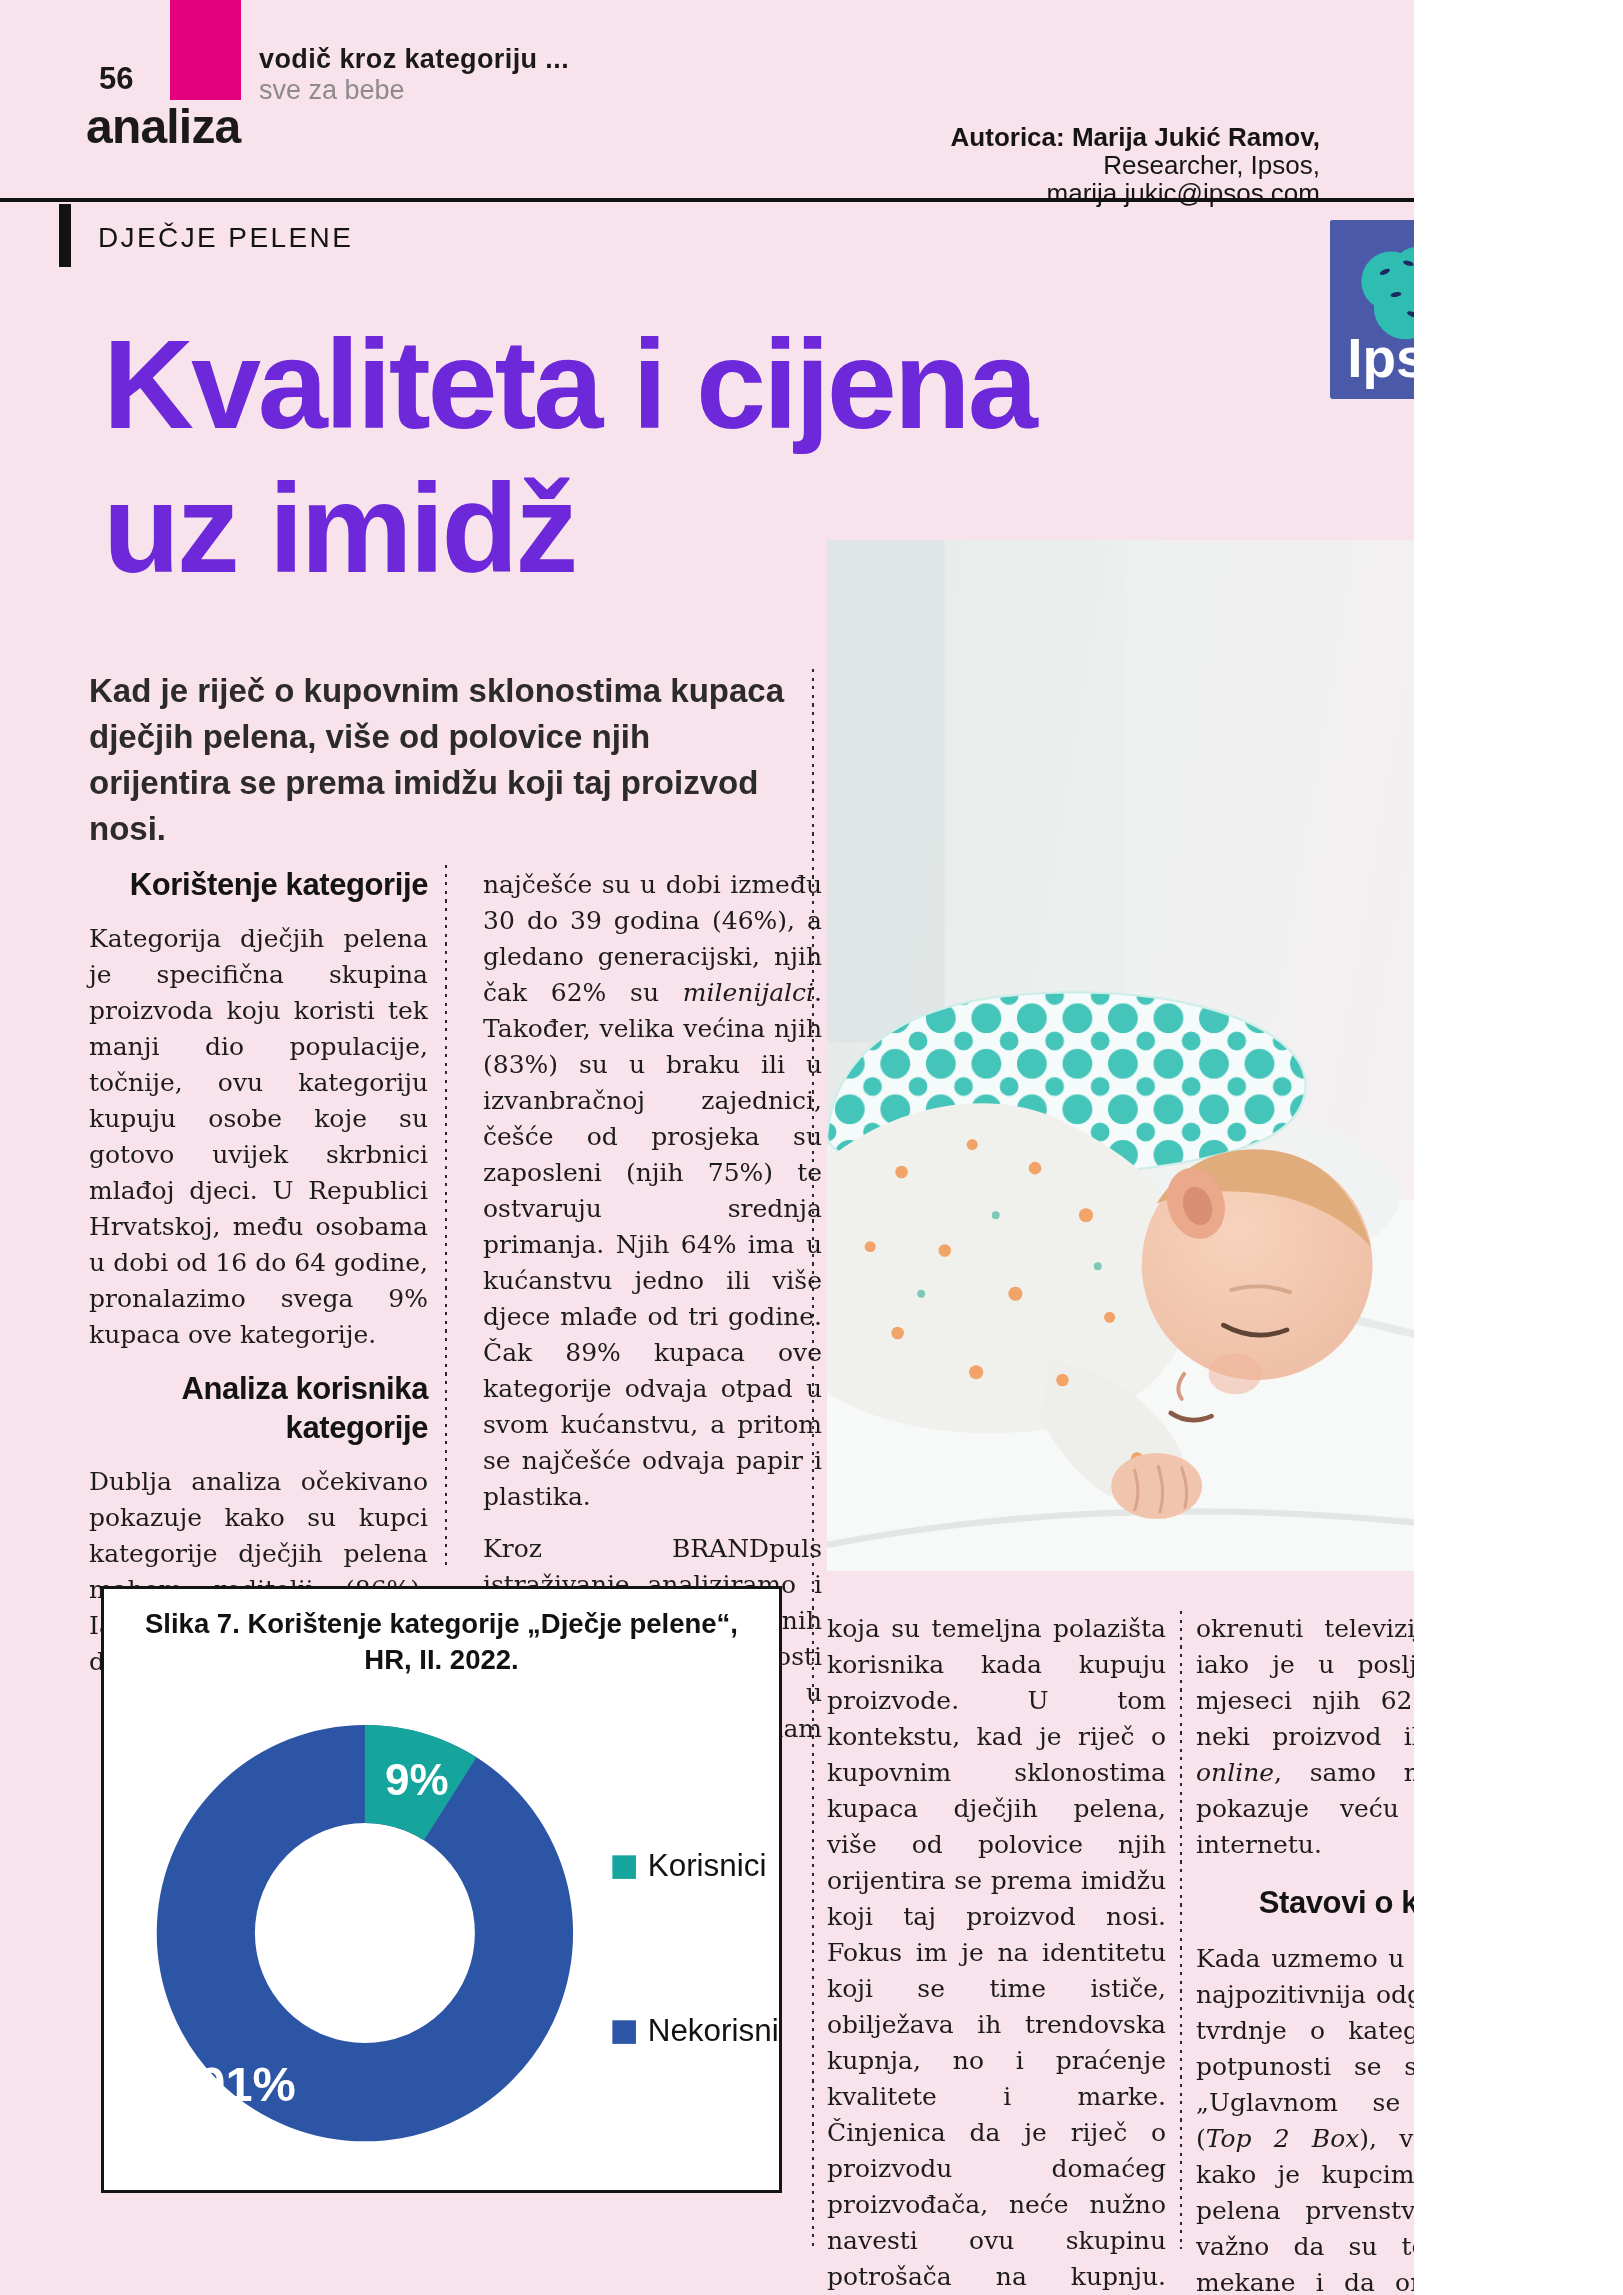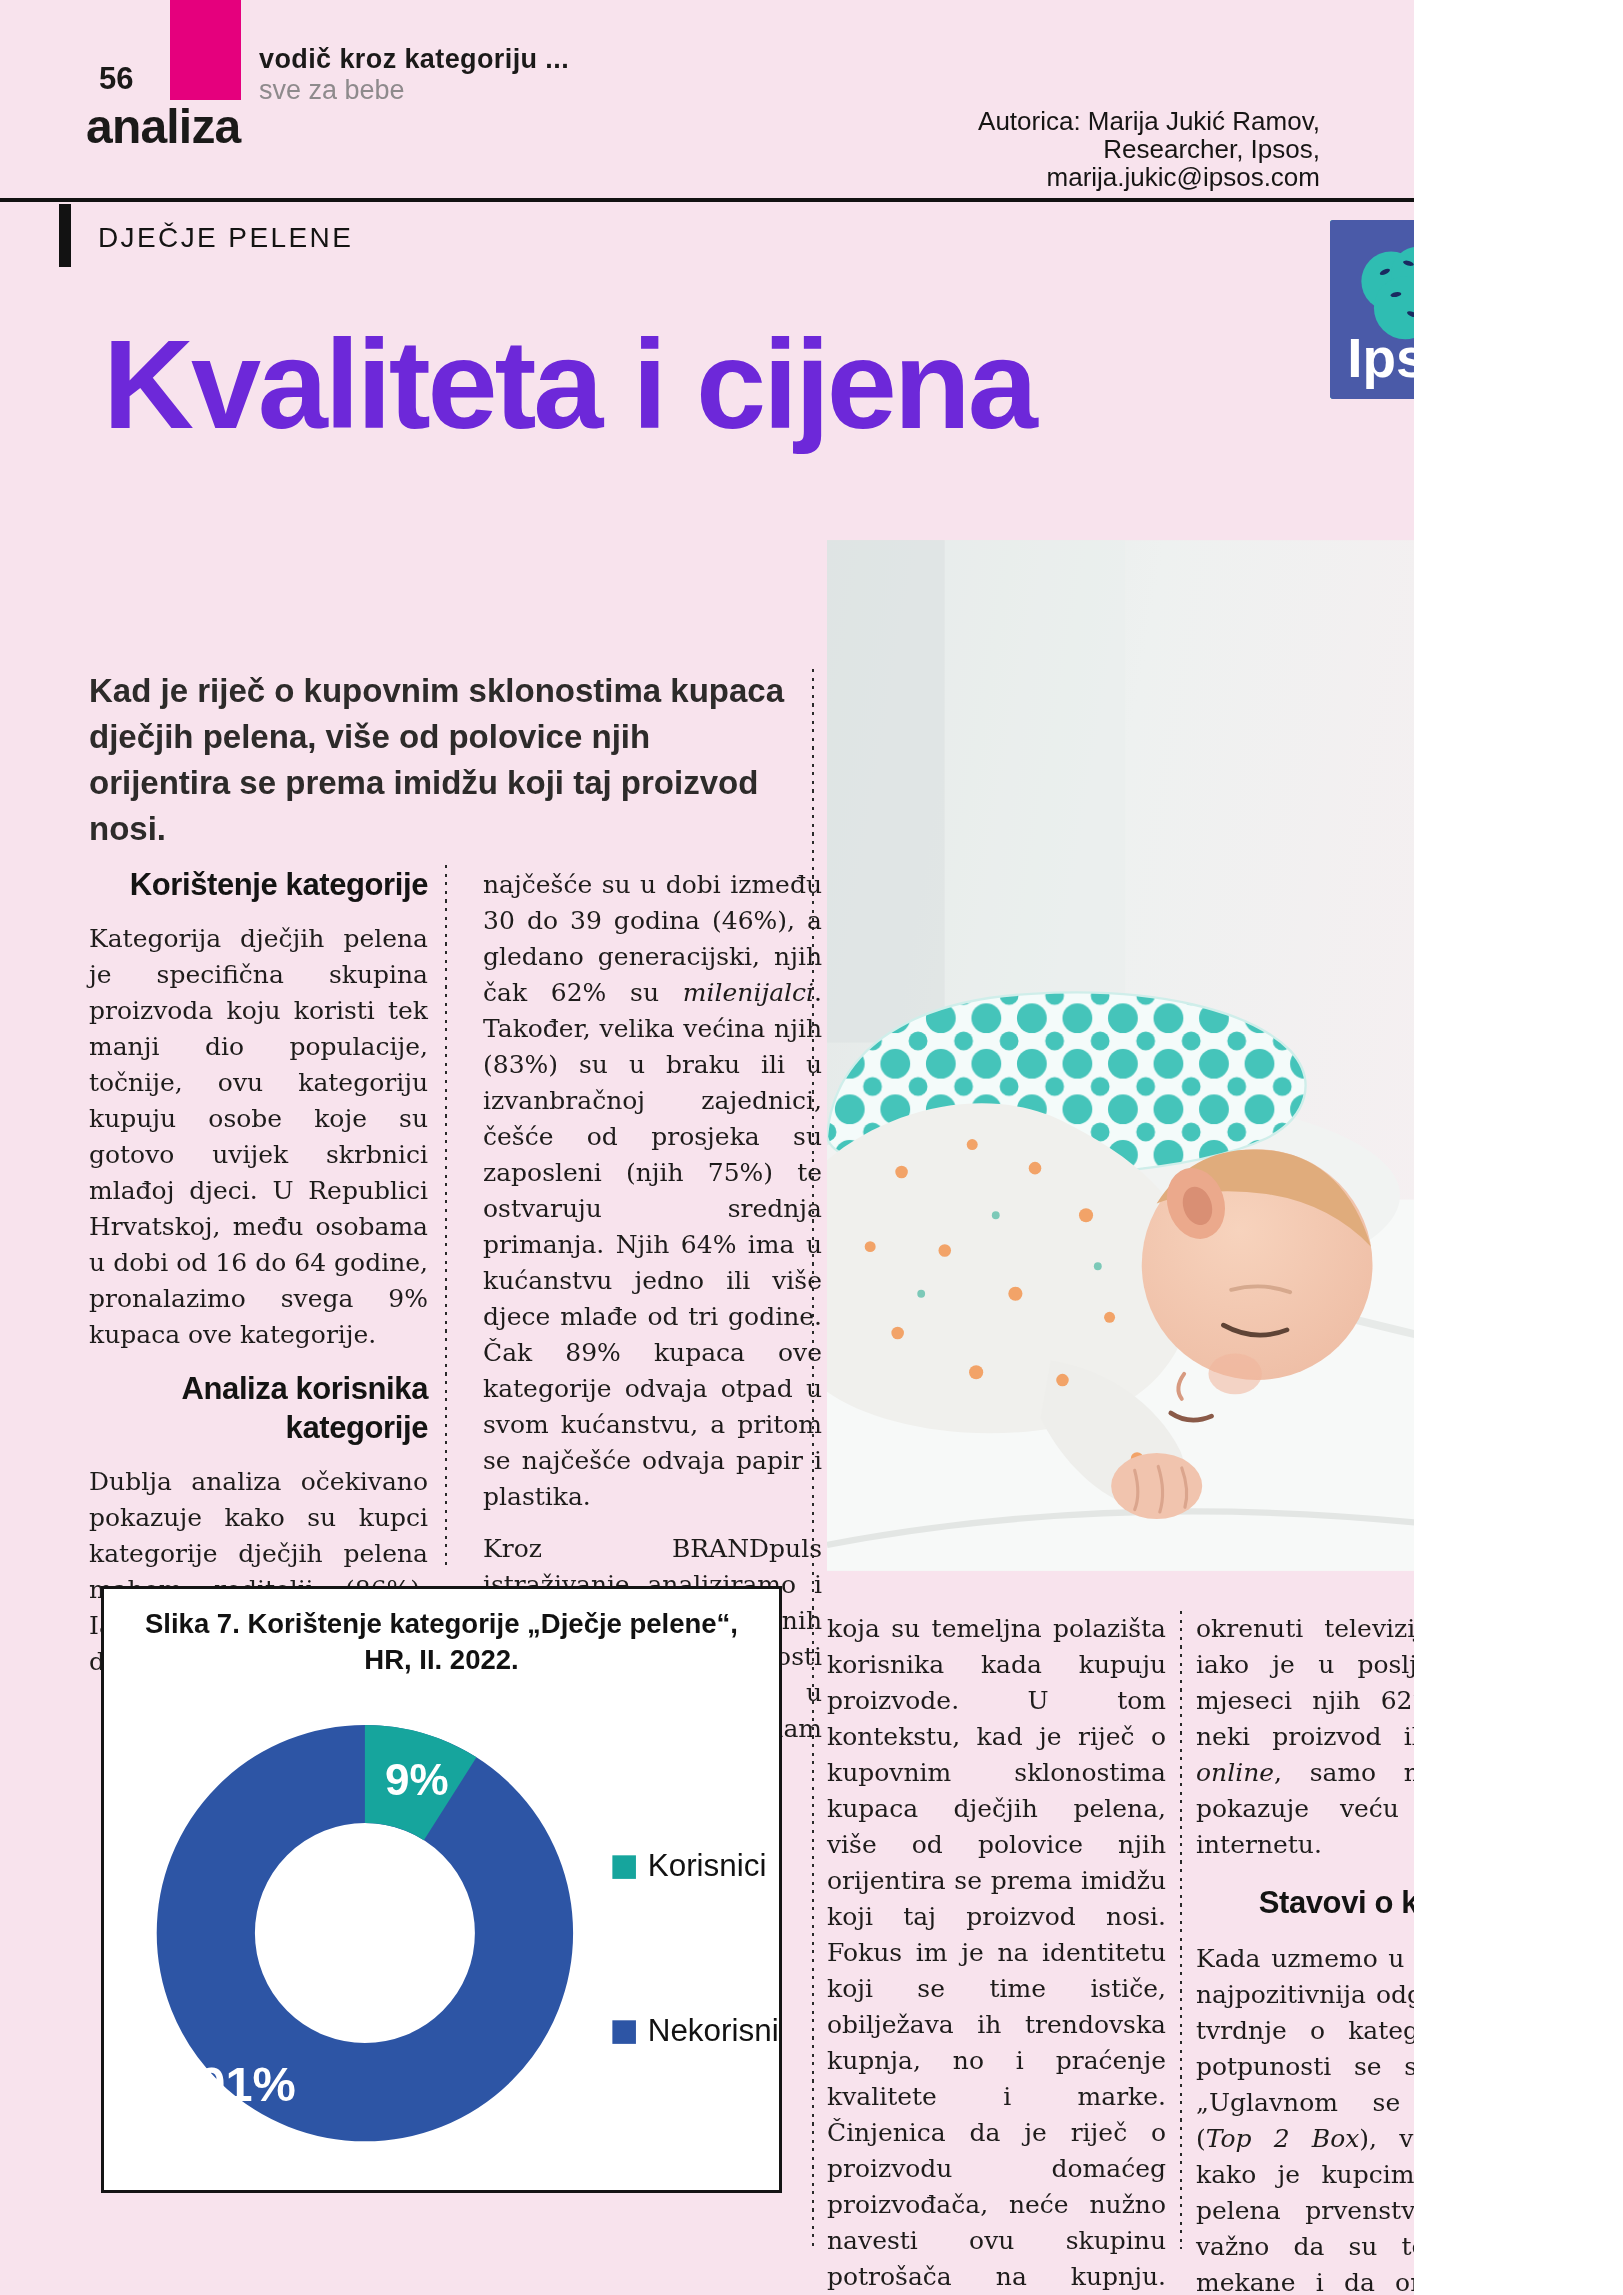--- a/index.html
+++ b/index.html
@@ -7,21 +7,21 @@
         font-family:"Liberation Sans",sans-serif;color:#1b1a19;}
   .abs{position:absolute;}
 
   
   .pageno{left:99px;top:61px;font-size:31px;font-weight:bold;}
   .brandblock{left:170px;top:0;width:71px;height:100px;}
   .kicker-top{left:259px;top:44px;font-size:27px;font-weight:bold;letter-spacing:0.4px;}
   .kicker-sub{left:259px;top:75px;font-size:27px;color:#8e8a8c;}
   .section-name{left:86px;top:99px;font-size:48px;font-weight:bold;letter-spacing:-0.8px;}
   .author{right:94px;top:107px;text-align:right;font-size:26px;line-height:28px;color:#161514;}
-  .author .a1{font-weight:normal;}
+  .author .a1{font-weight:bold;margin-top:16px;}
   .toprule{left:0;top:198px;width:1530px;height:3.9px;background:#121212;}
 
   
   .kicker-bar{left:59px;top:204px;width:11.8px;height:63px;background:#121212;}
   .article-kicker{left:88px;top:222px;font-size:28px;letter-spacing:2.4px;color:#141413;margin-left:10px;}
   .headline{left:103px;top:313px;font-size:126px;line-height:144px;font-weight:800;
             letter-spacing:-3.1px;color:#6d28d9;}
   .lead{left:89px;top:668px;width:711px;font-size:33px;line-height:46px;color:#2d2b2a;font-weight:bold;}
 
   
@@ -71,20 +71,21 @@
     <div>Researcher, Ipsos,</div>
     <div>marija.jukic@ipsos.com</div>
   </div>
 
   <div class="abs toprule"></div>
 
   <div class="abs kicker-bar"></div>
   <div class="abs article-kicker">DJEČJE PELENE</div>
   <div class="abs headline">
     <div>Kvaliteta i cijena</div>
+    <div>uz imidž</div>
   </div>
   <div class="abs lead">Kad je riječ o kupovnim sklonostima kupaca dječjih pelena, više od polovice njih orijentira se prema imidžu koji taj proizvod nosi.</div>
 
   <div class="abs vdots vd0"></div>
   <div class="abs vdots vd1"></div>
   <div class="abs vdots vd2"></div>
 
   <div class="abs col c1">
     <h2 class="nw">Korištenje kategorije</h2>
     <p>Kategorija dječjih pelena je specifična skupina proizvoda koju koristi tek manji dio populacije, točnije, ovu kategoriju kupuju osobe koje su gotovo uvijek skrbnici mlađoj djeci. U Republici Hrvatskoj, među osobama u dobi od 16 do 64 godine, pronalazimo svega 9% kupaca ove kategorije.</p>

